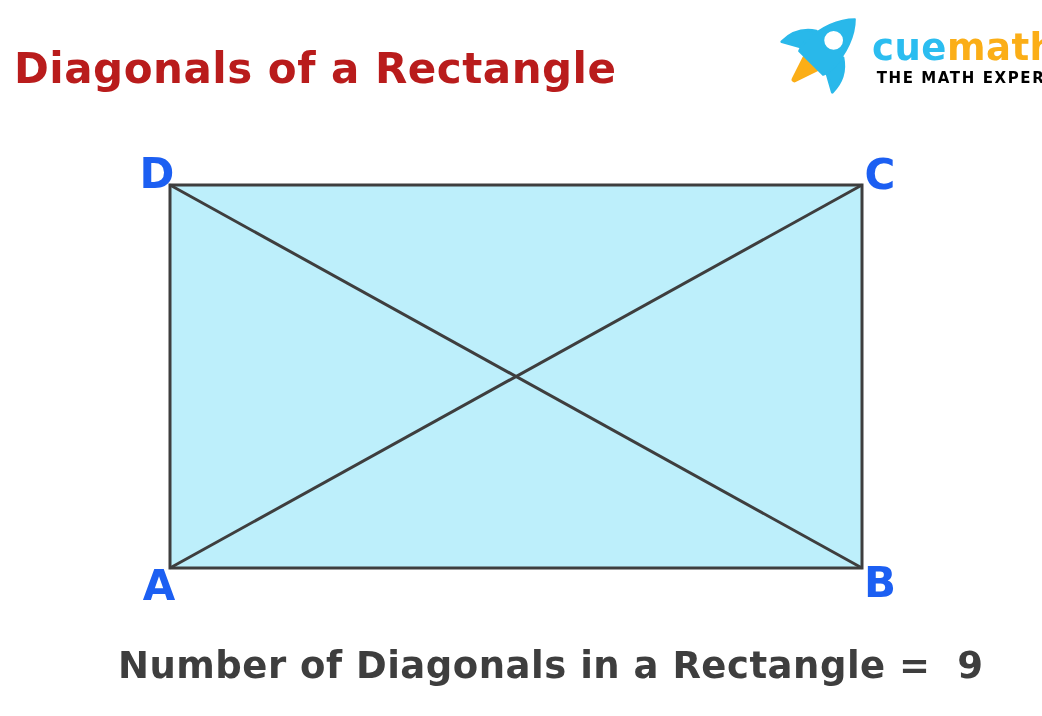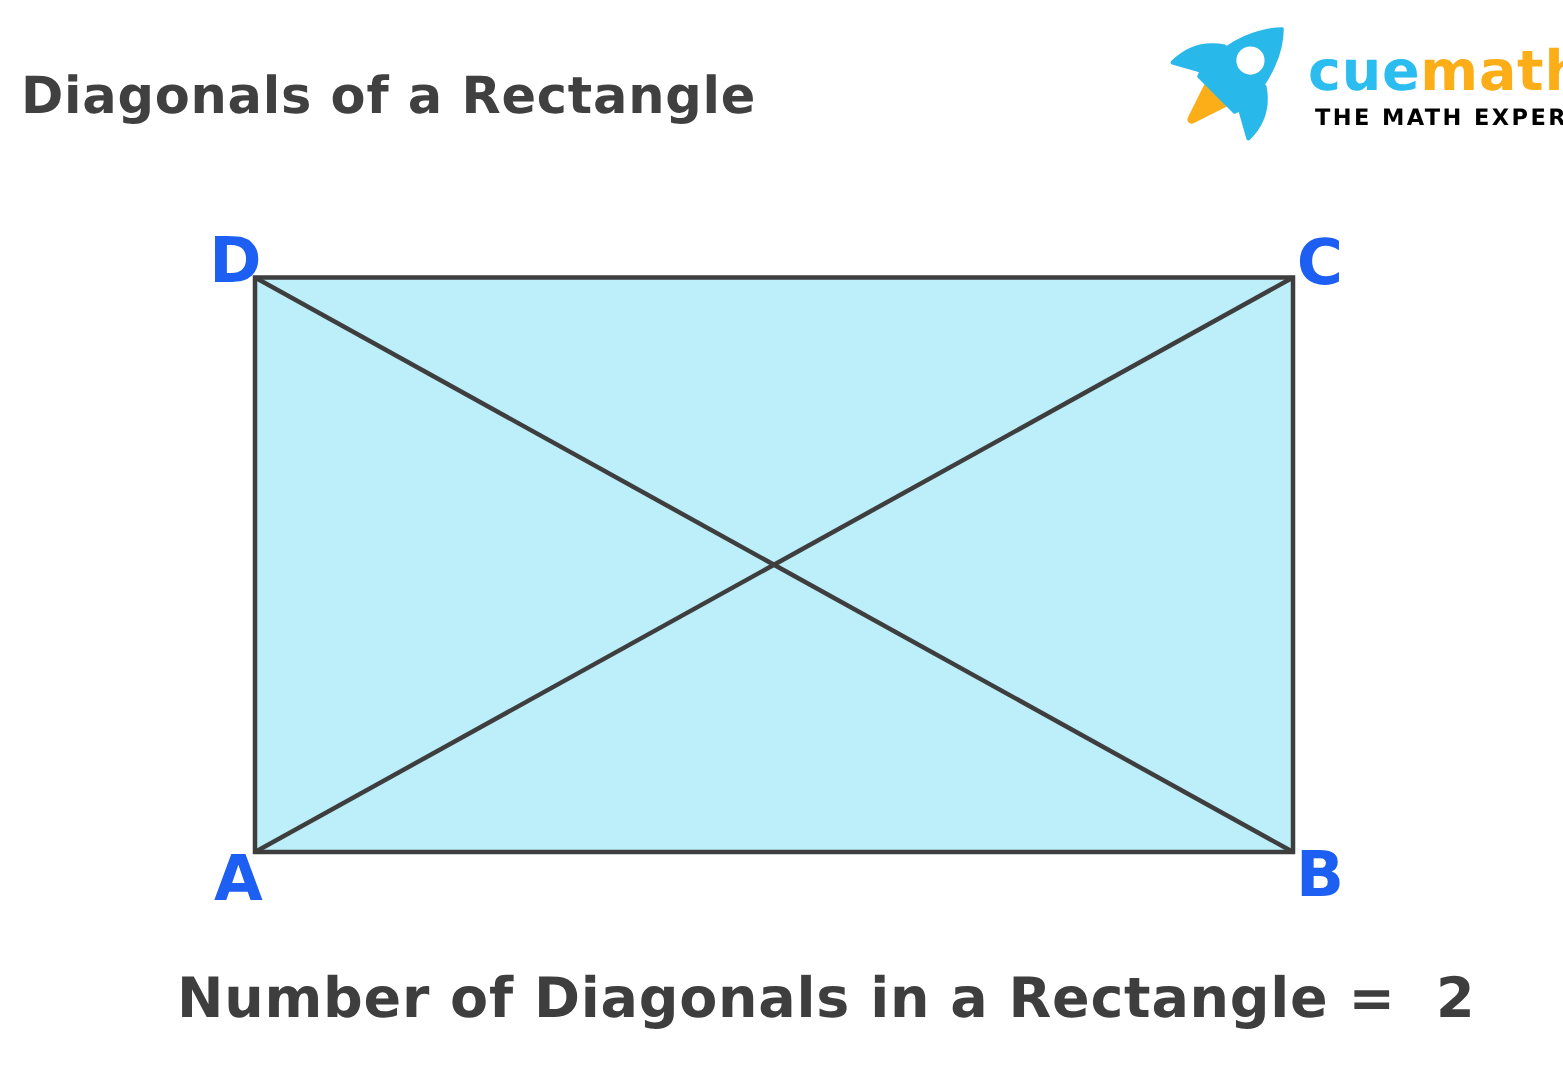--- a/index.html
+++ b/index.html
@@ -10,24 +10,24 @@
     font-family: "DejaVu Sans", "Liberation Sans", sans-serif;
   }
   .canvas {
     position: relative;
     width: 1042px; height: 716px;
     background: #ffffff;
   }
   .page-title {
     position: absolute;
     left: 14px; top: 44px;
-    font-size: 34px;
+    font-size: 42px;
     font-weight: bold;
     letter-spacing: 0.5px;
-    color: #404040;
+    color: #b91c1c;
     white-space: nowrap;
   }
   .logo {
     position: absolute;
     left: 776px; top: 4px;
     display: flex;
     align-items: center;
   }
   .rocket { width: 94px; height: 94px; display: block; }
   .logo-text { display: flex; flex-direction: column; align-items: flex-end; margin-left: 2px; margin-top: 14px; }
@@ -105,15 +105,15 @@
     <rect x="2" y="2" width="692" height="383" fill="#BDEFFB" stroke="#3E3E3E" stroke-width="3"></rect>
     <line x1="2" y1="2" x2="694" y2="385" stroke="#3E3E3E" stroke-width="3"></line>
     <line x1="694" y1="2" x2="2" y2="385" stroke="#3E3E3E" stroke-width="3"></line>
   </svg>
 
   <div class="vertex-label vl-d">D</div>
   <div class="vertex-label vl-c">C</div>
   <div class="vertex-label vl-a">A</div>
   <div class="vertex-label vl-b">B</div>
 
-  <div class="caption">Number of Diagonals in a Rectangle =  2</div>
+  <div class="caption">Number of Diagonals in a Rectangle =  9</div>
 
 </main>
 
 </body></html>

